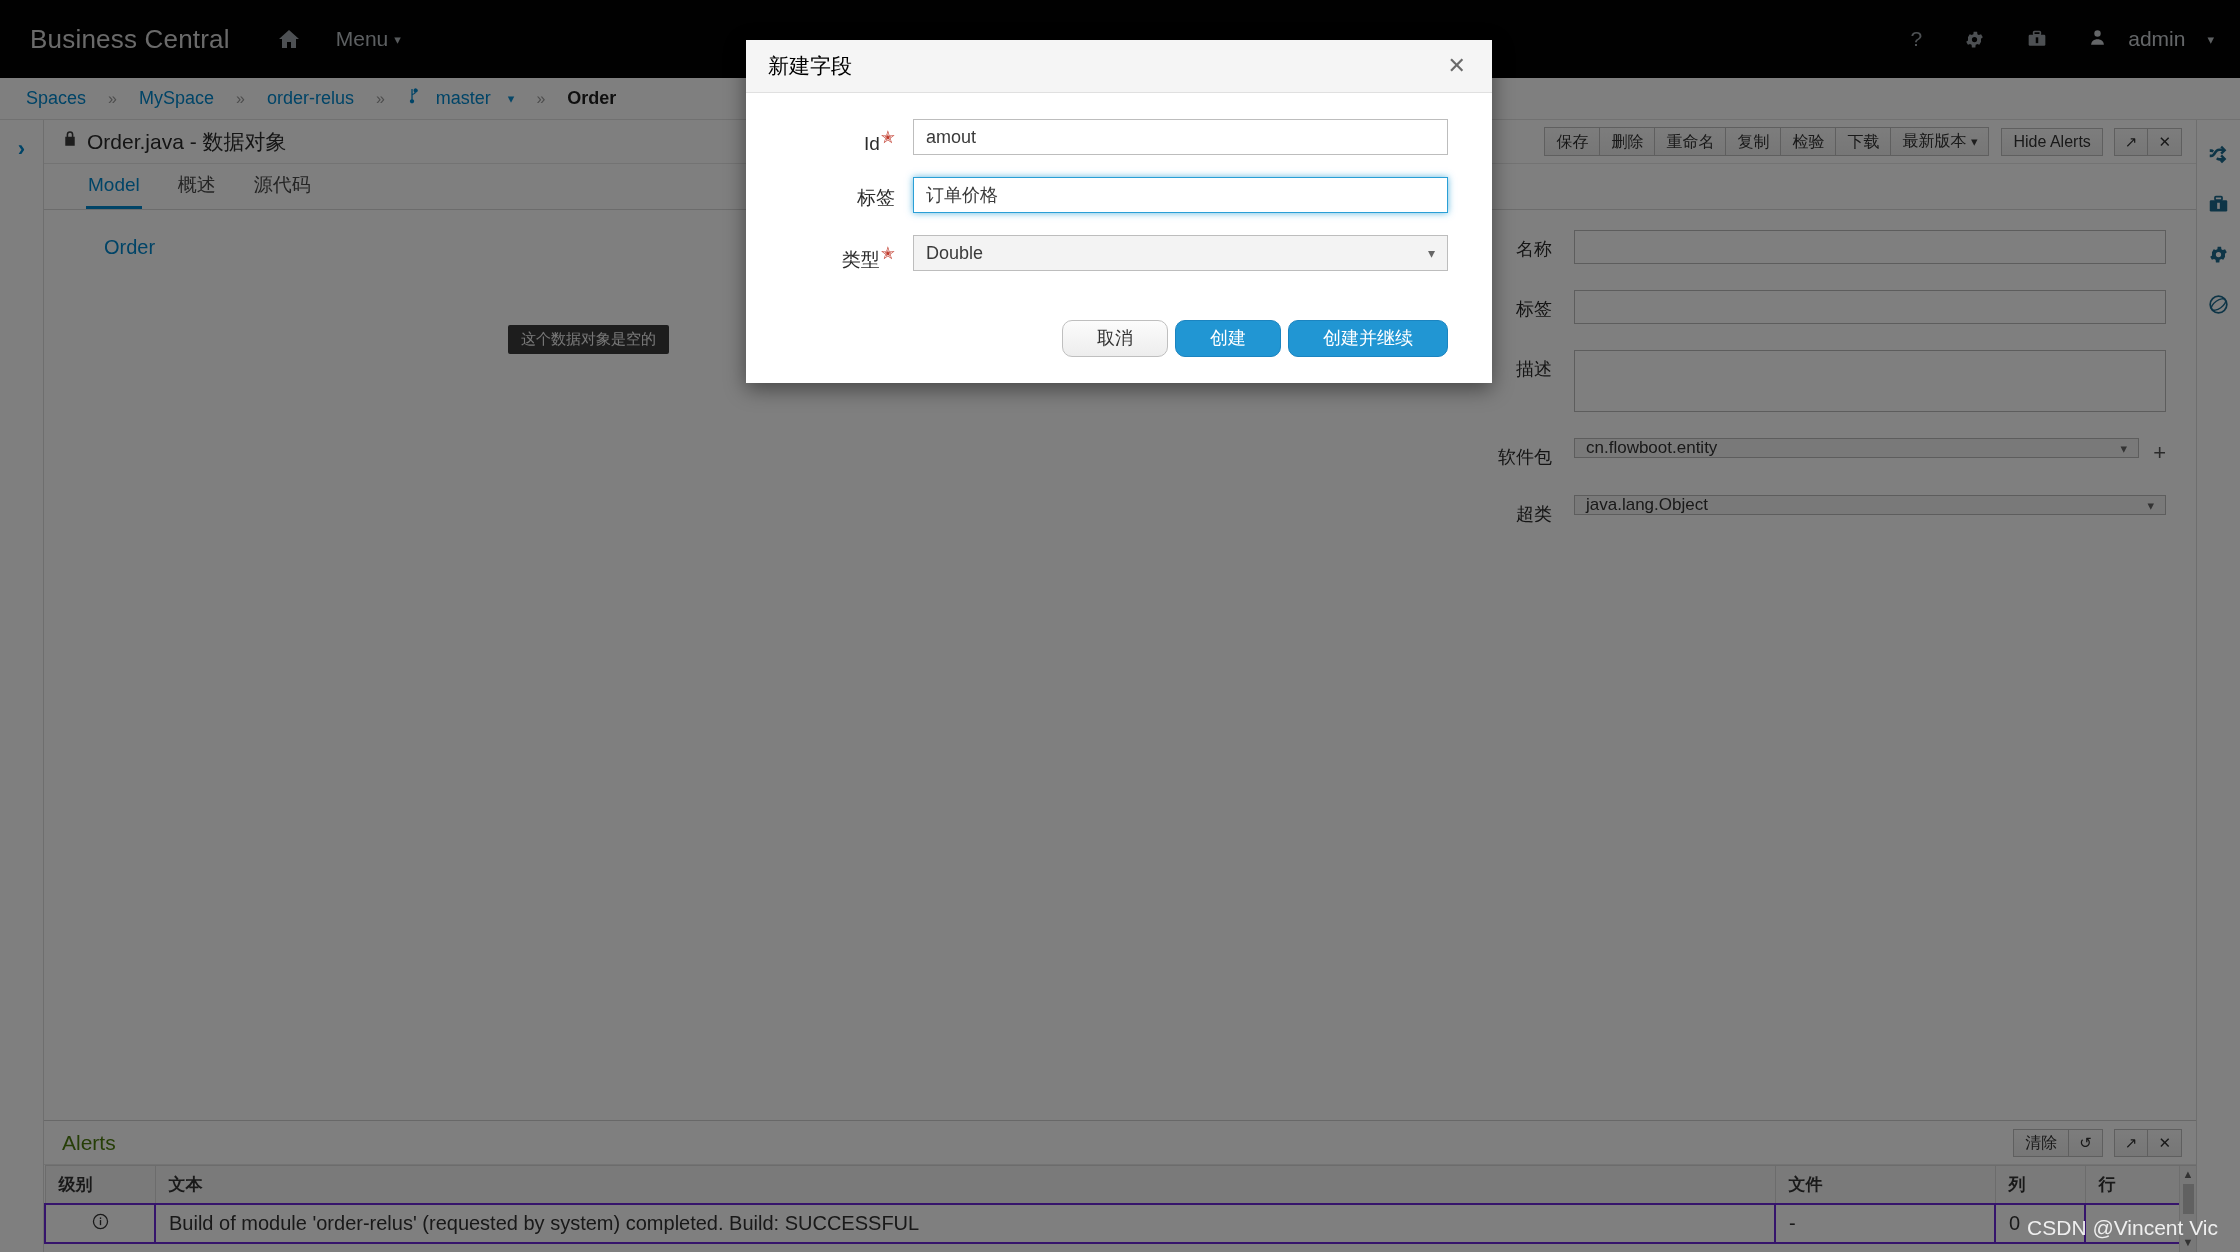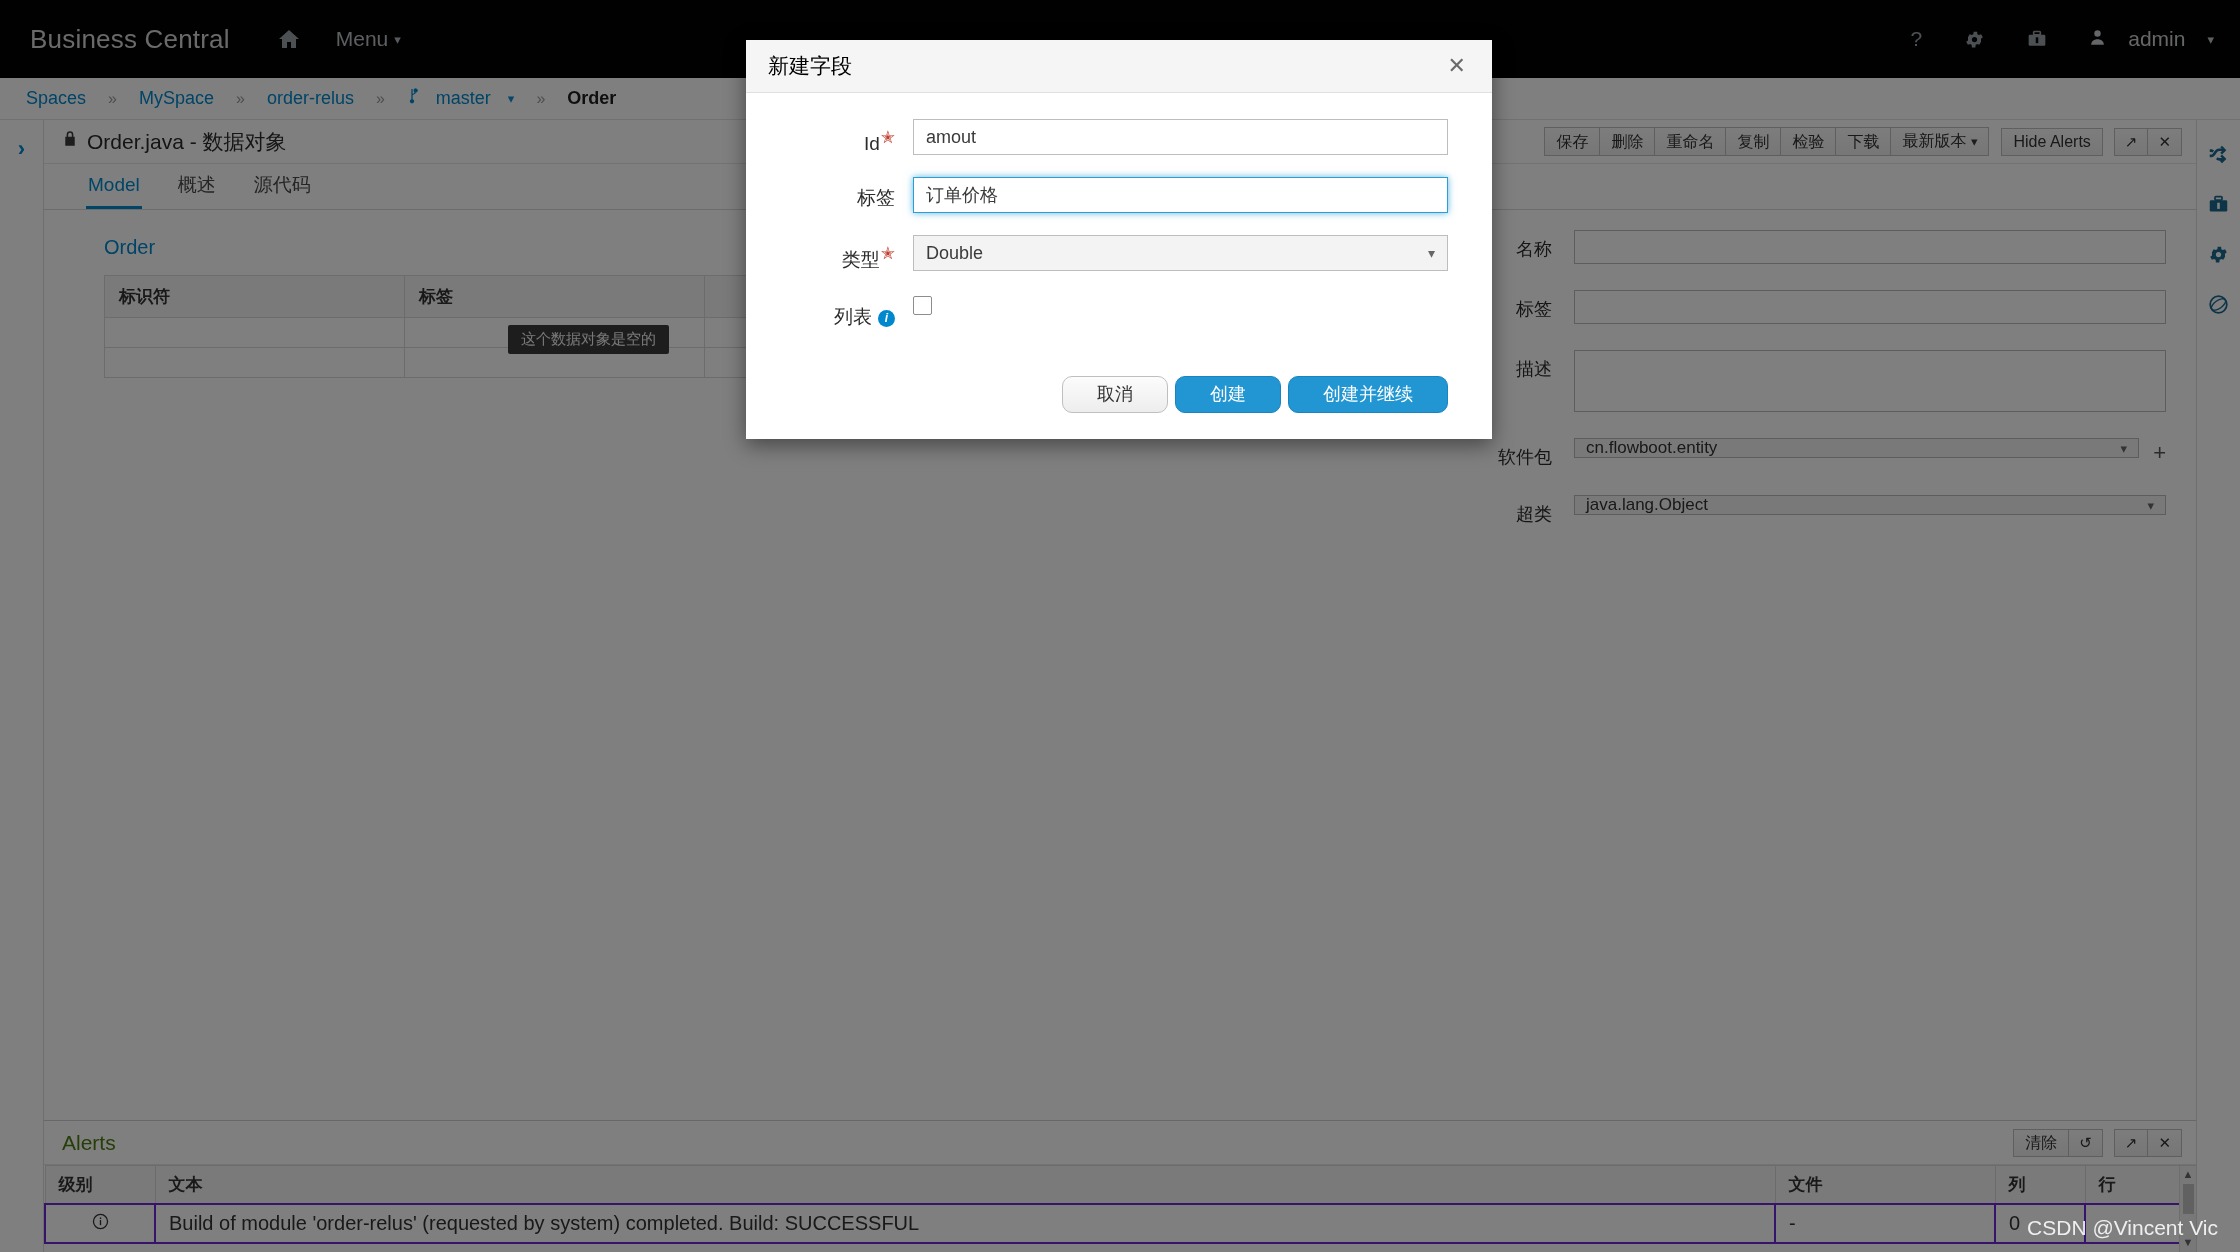--- a/index.html
+++ b/index.html
@@ -584,44 +584,20 @@
         <div class="tabs">
           <div class="tab active">Model</div>
           <div class="tab inactive">概述</div>
           <div class="tab inactive">源代码</div>
         </div>
 
         <div class="model-body">
 
           <div class="model-left">
             <h3>Order</h3>
-            <table class="dtable">
-              <thead>
-                <tr>
-                  <th style="width:300px">标识符</th>
-                  <th style="width:300px">标签</th>
-                  <th style="width:120px"></th>
-                  <th></th>
-                </tr>
-              </thead>
-              <tbody>
-                <tr>
-                  <td></td>
-                    <td></td>
-                  <td></td>
-                    <td></td>
-                </tr>
-                <tr>
-                  <td></td>
-                    <td></td>
-                  <td></td>
-                    <td></td>
-                </tr>
-              </tbody>
-            </table>
           </div>
 
           <div class="model-right">
             <div class="frow">
               <div class="flabel">名称</div>
               <div class="fctl">
                   <input class="inp" value="" style="">
                 </div>
             </div>
             <div class="frow">
@@ -770,28 +746,20 @@
           <span>类型</span><span class="req">✭</span>
         </div>
         <div class="mctl">
           <div class="msel">
             <span>Double</span>
             <span class="cv">▾</span>
           </div>
         </div>
       </div>
 
-      <div class="mrow">
-        <div class="mlabel">
-          <span>列表</span><span class="info-ic">i</span>
-        </div>
-        <div class="mctl">
-          <span class="mcheck"></span>
-        </div>
-      </div>
 
     </div>
 
     <div class="modal-footer">
       <button class="btn btn-default">取消</button>
       <button class="btn btn-primary">创建</button>
       <button class="btn btn-primary">创建并继续</button>
     </div>
   </div>
 

